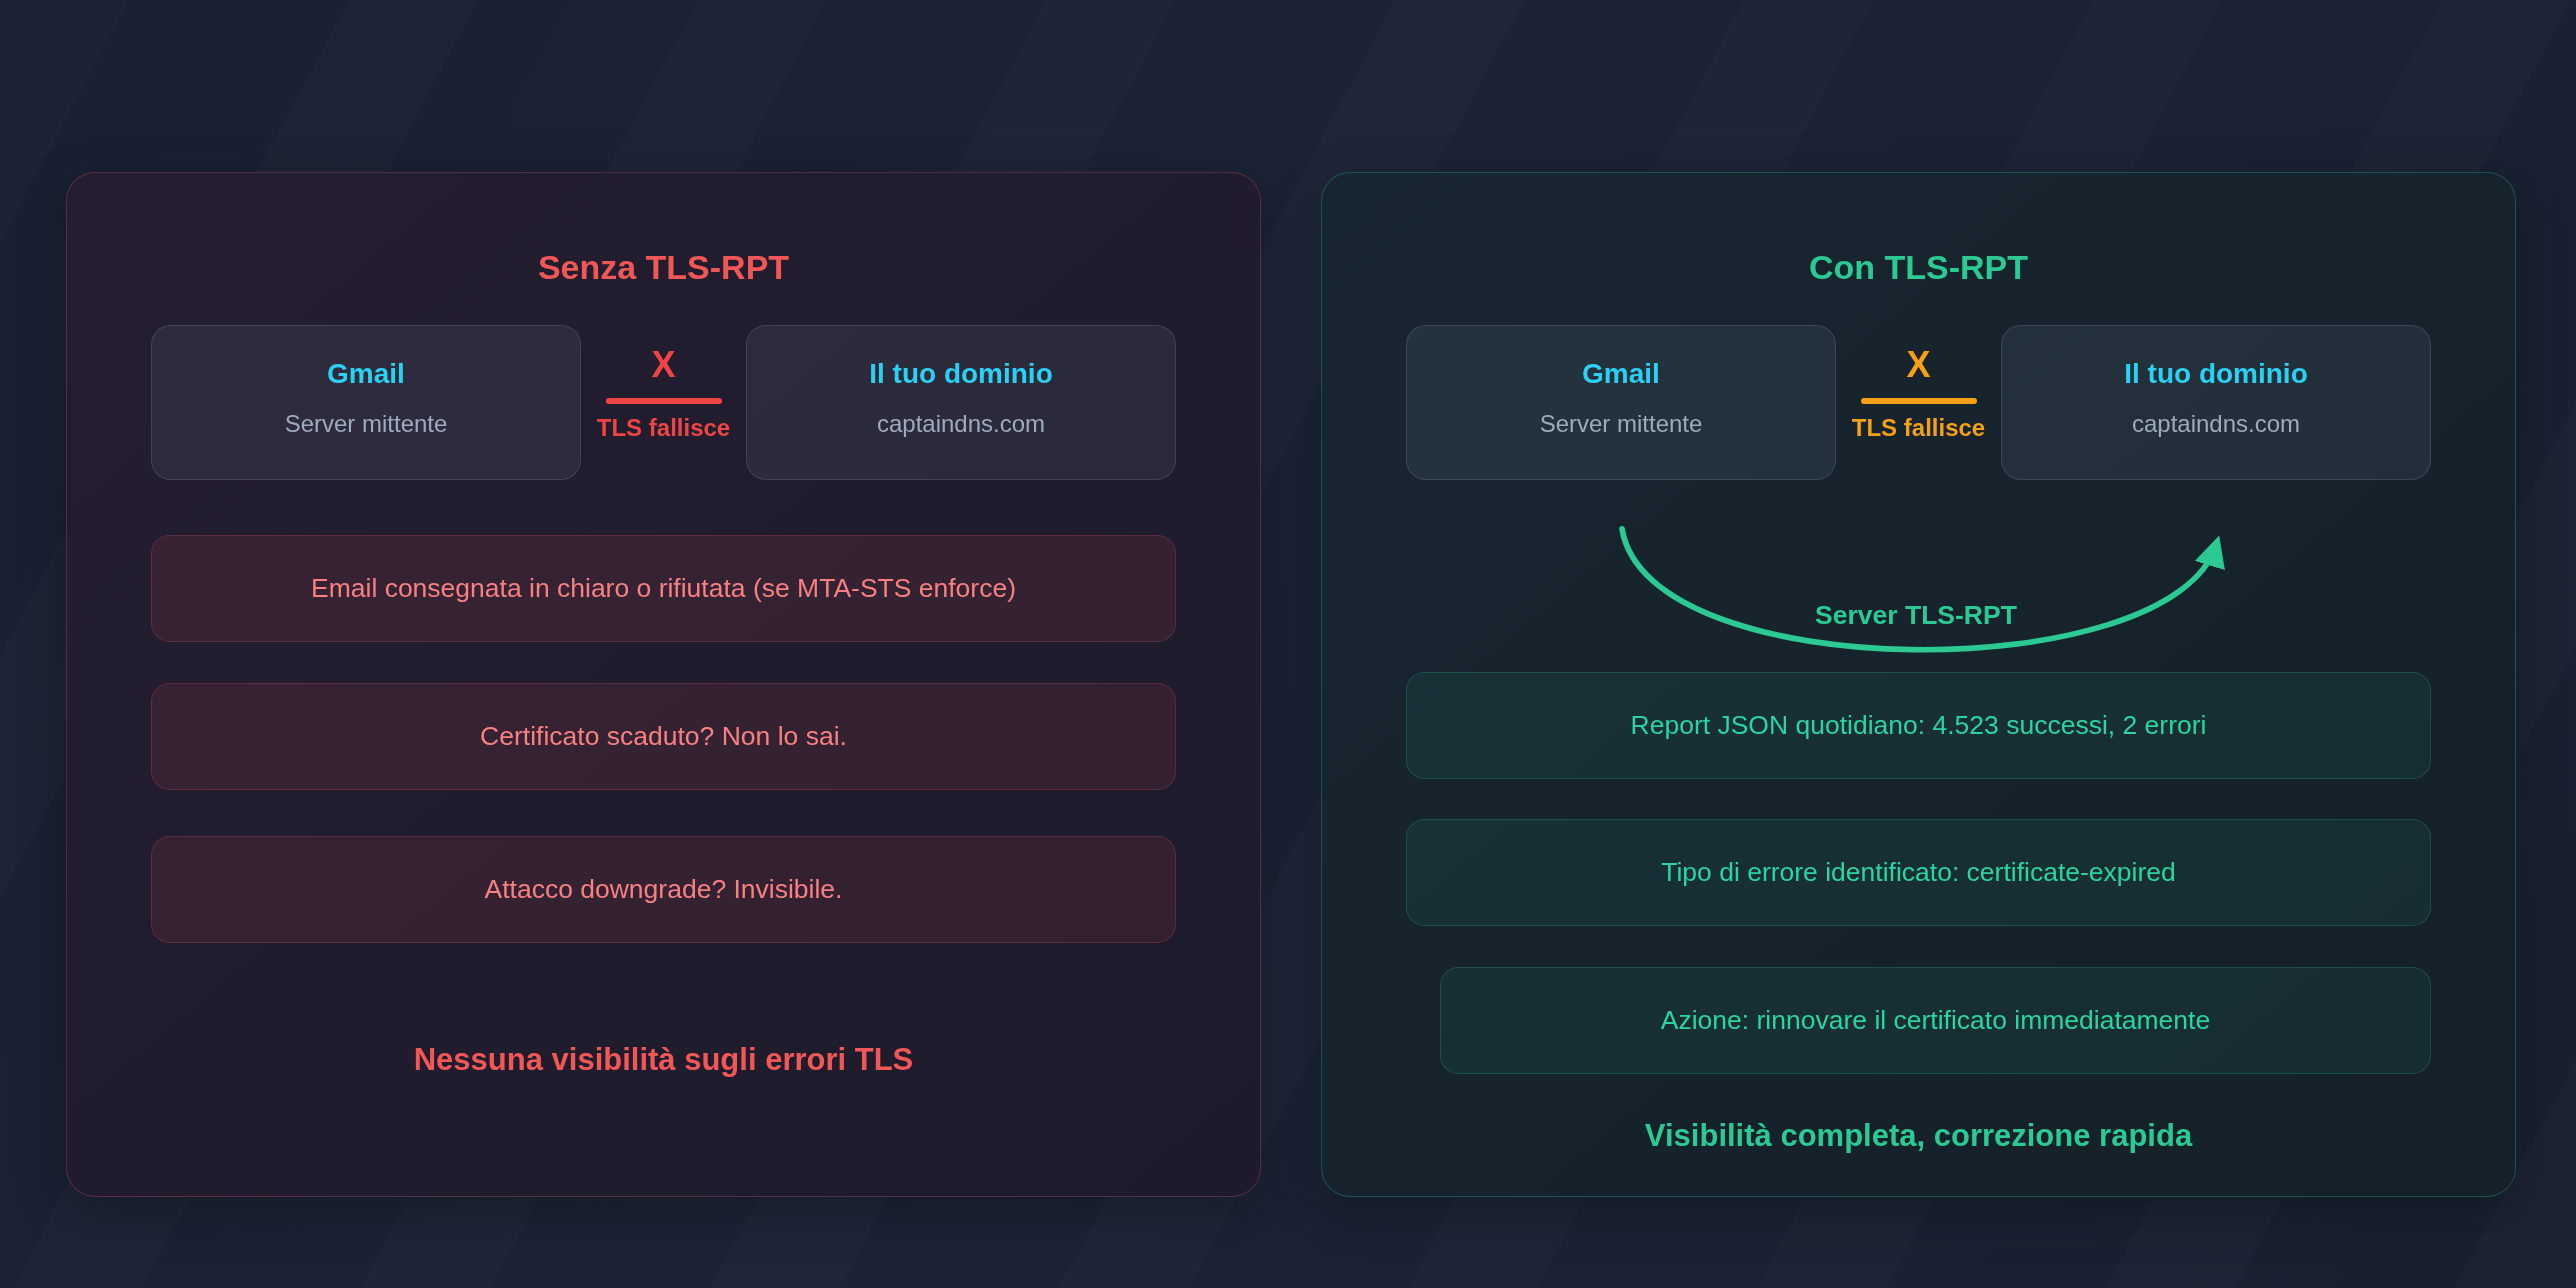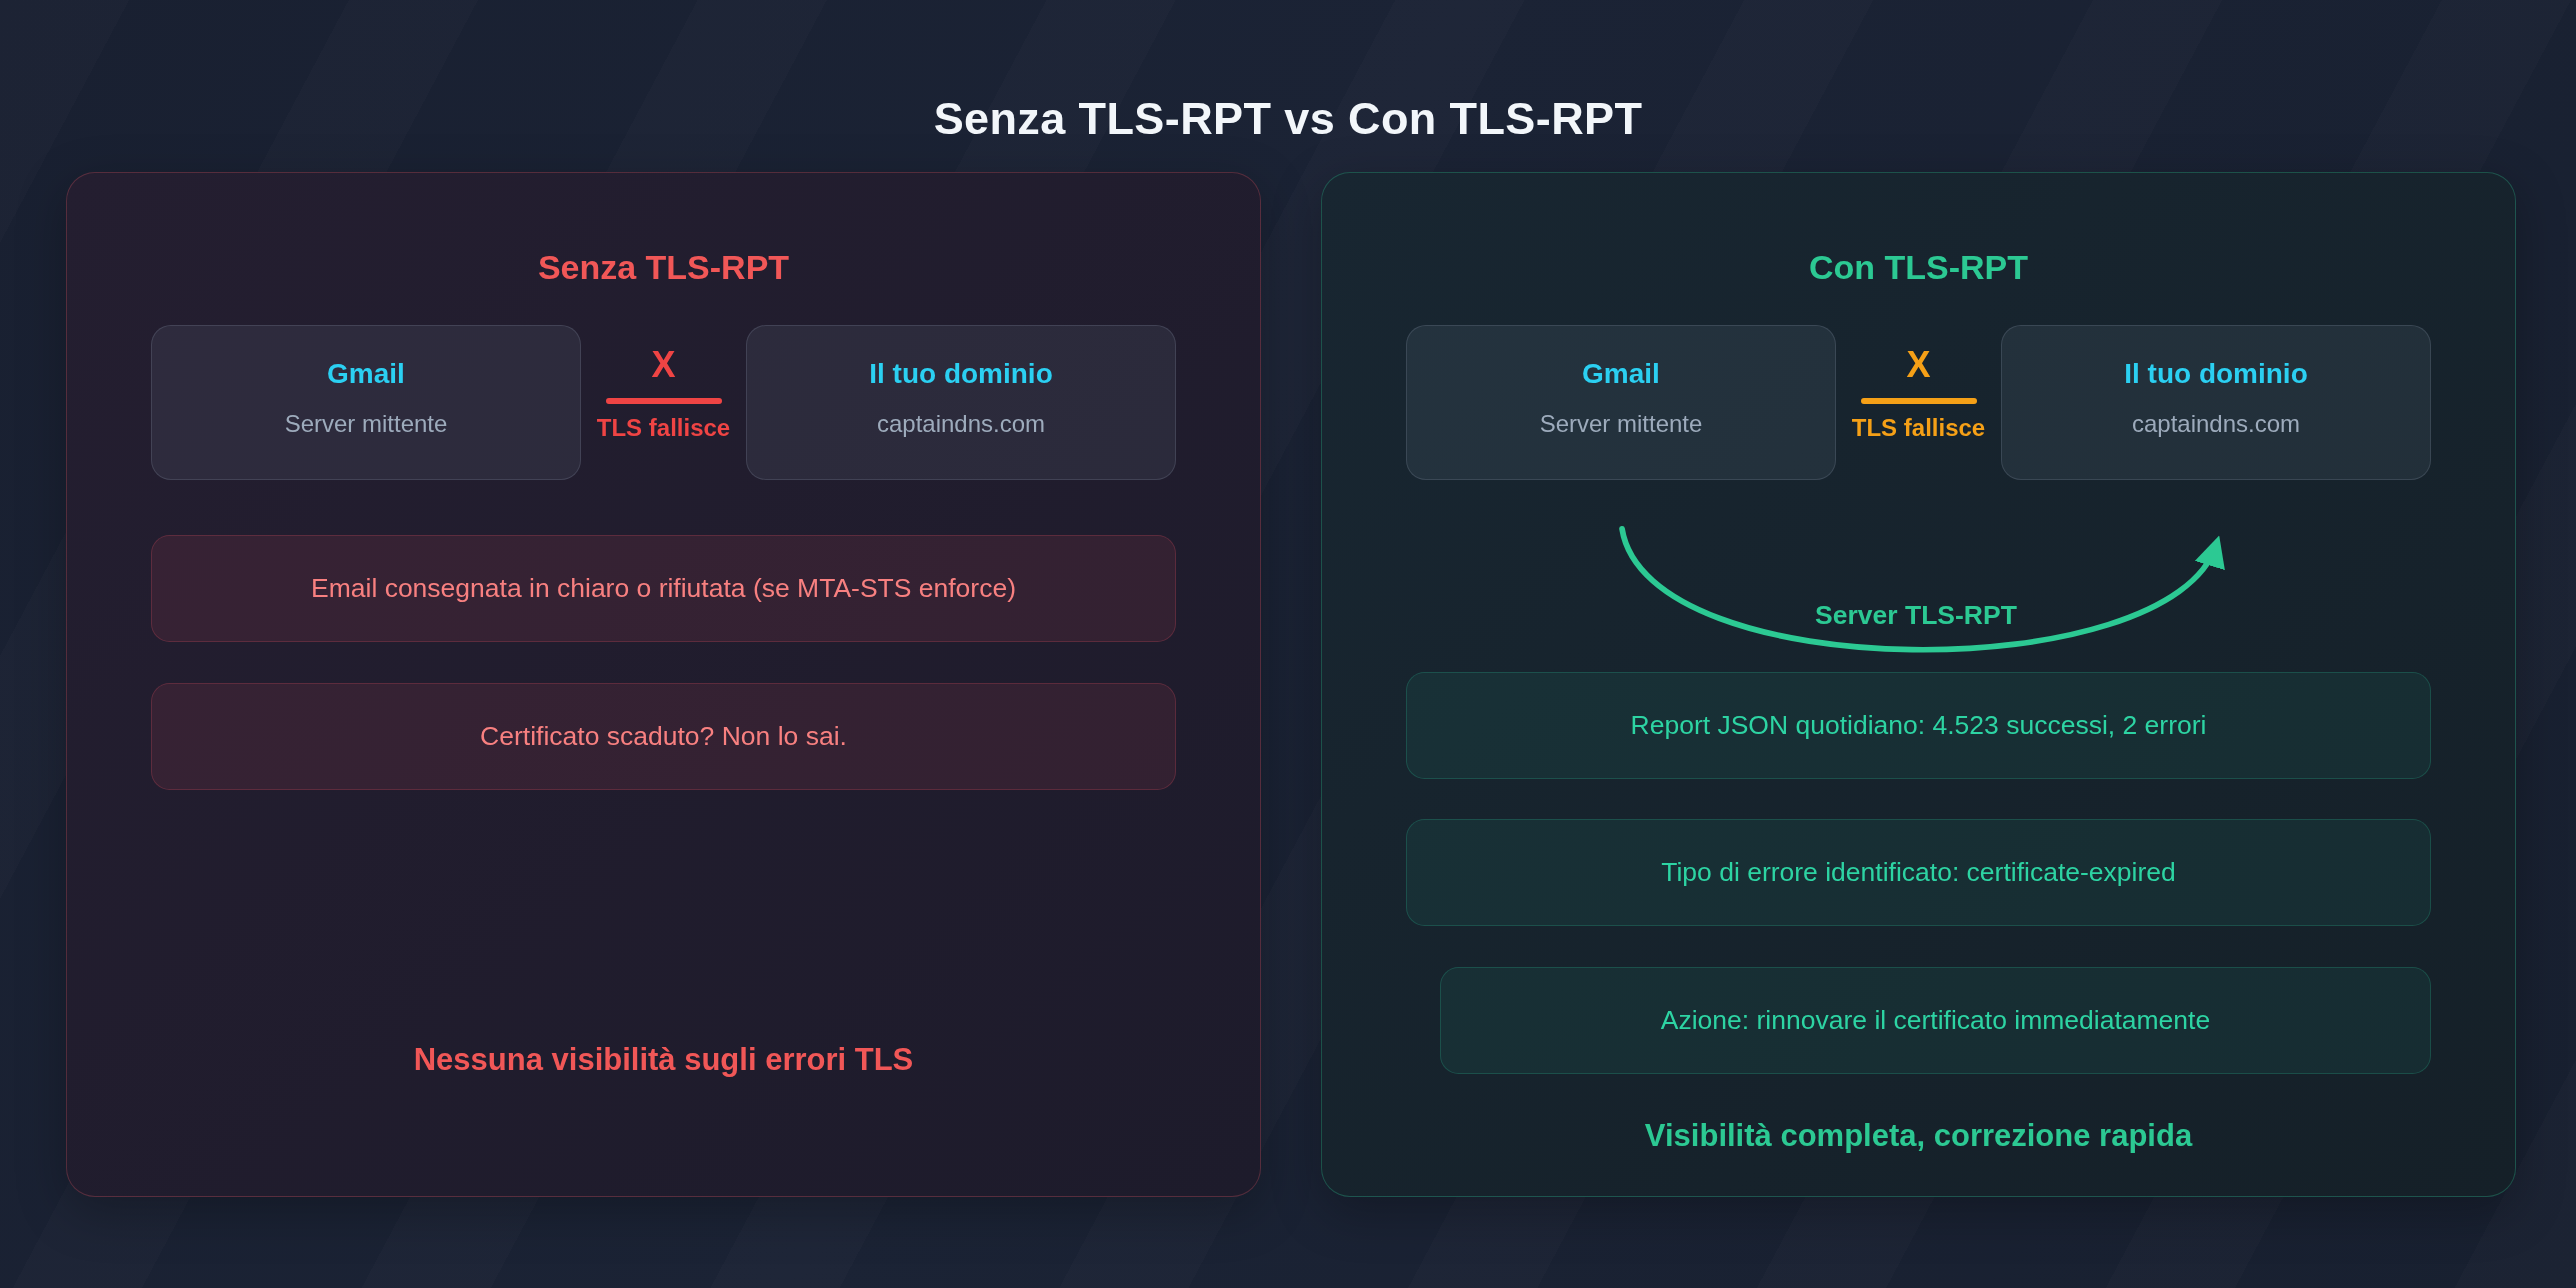--- a/index.html
+++ b/index.html
@@ -153,21 +153,20 @@
     font-weight: bold;
     color: #2cc993;
     white-space: nowrap;
   }
 </style>
 </head>
 <body>
 
 <div class="stage">
 
-  <h1 class="page-title">Senza TLS-RPT vs Con TLS-RPT</h1>
 
   <section class="panel senza">
     <h2 class="panel-heading">Senza TLS-RPT</h2>
 
     <div class="servers">
       <div class="server-card">
         <div class="server-name">Gmail</div>
         <div class="server-caption">Server mittente</div>
       </div>
       <div class="fail-mid">
@@ -176,20 +175,21 @@
         <div class="fail-label">TLS fallisce</div>
       </div>
       <div class="server-card">
         <div class="server-name">Il tuo dominio</div>
         <div class="server-caption">captaindns.com</div>
       </div>
     </div>
 
     <div class="frow r1">Email consegnata in chiaro o rifiutata (se MTA-STS enforce)</div>
     <div class="frow r2">Certificato scaduto? Non lo sai.</div>
+    <div class="frow r3">Attacco downgrade? Invisibile.</div>
 
     <div class="panel-footer">Nessuna visibilità sugli errori TLS</div>
   </section>
 
   <section class="panel con">
     <h2 class="panel-heading">Con TLS-RPT</h2>
 
     <div class="servers">
       <div class="server-card">
         <div class="server-name">Gmail</div>

